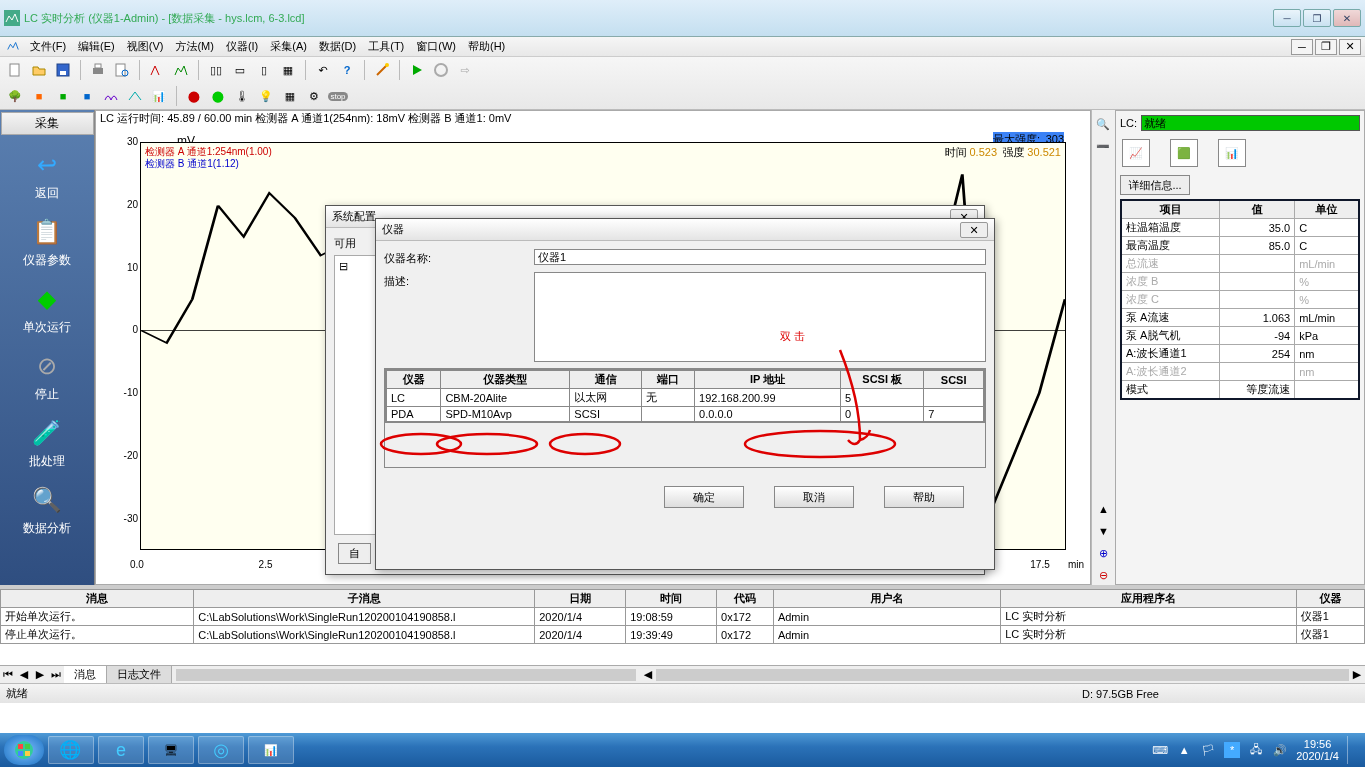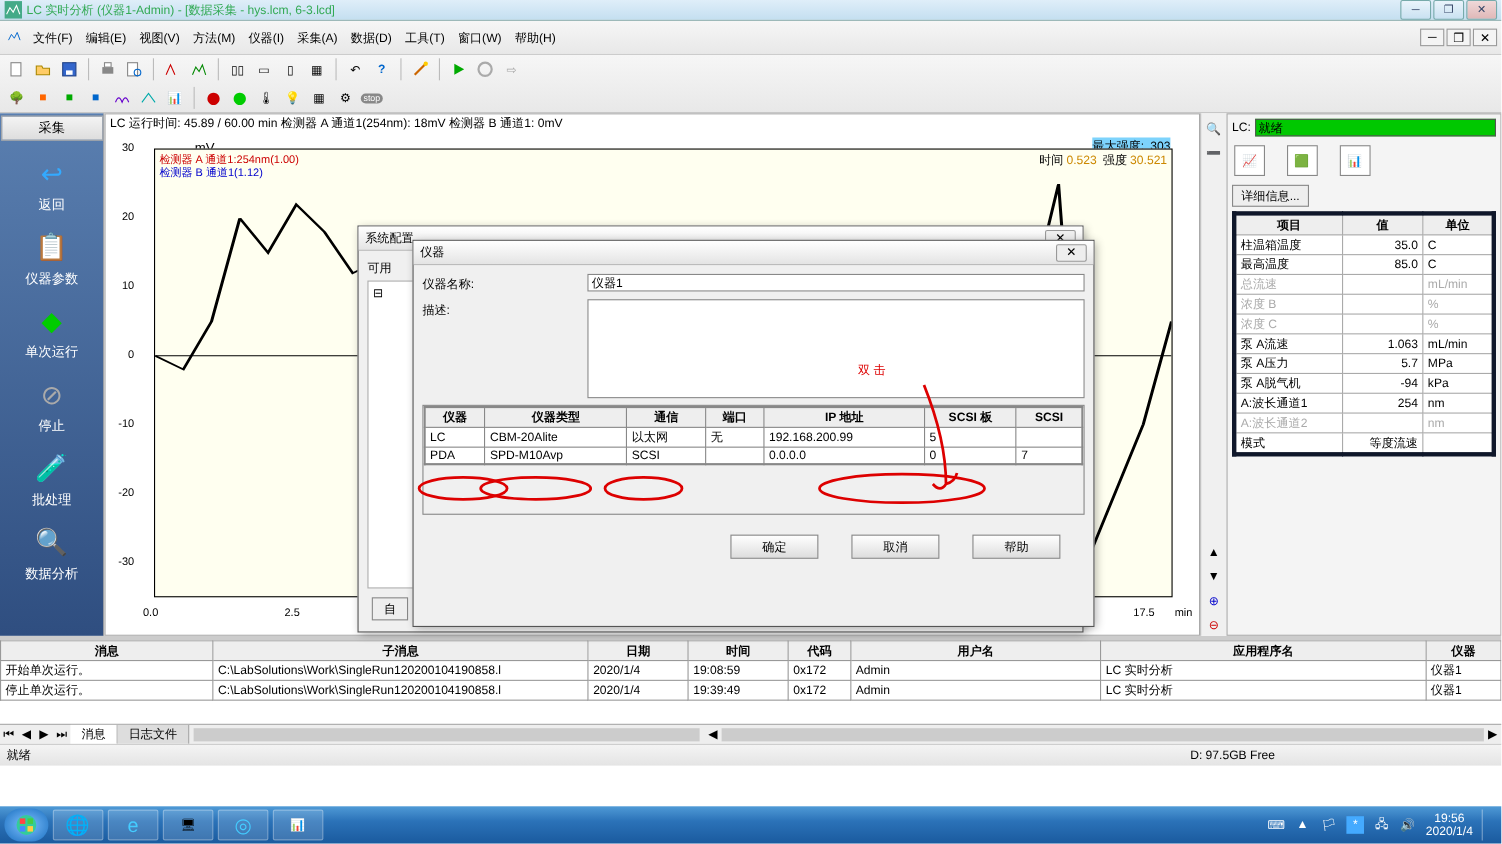--- a/index.html
+++ b/index.html
@@ -1,27 +1,27 @@
 <!DOCTYPE html>
 <html><head>
 <meta charset="utf-8">
 <style>
 * { margin:0; padding:0; box-sizing:border-box; font-family:"Microsoft YaHei","SimSun",sans-serif; font-size:11px; }
 body { width:1365px; height:767px; background:#fff; overflow:hidden; position:relative; }
 
 
-.titlebar { height:19px; background:linear-gradient(#dfeef9,#c4dff0); display:flex; align-items:center; padding:0 4px; border-bottom:1px solid #8aa; }
+.titlebar { height:37px; background:linear-gradient(#dfeef9,#c4dff0); display:flex; align-items:center; padding:0 4px; border-bottom:1px solid #8aa; }
 .titlebar .icon { width:16px; height:16px; margin-right:4px; }
 .titlebar .title { color:#3a5; flex:1; }
 .winbtns { display:flex; gap:2px; }
 .winbtn { width:28px; height:18px; background:linear-gradient(#eaf4fb,#c9e1f1); border:1px solid #7aa; border-radius:2px; display:flex; align-items:center; justify-content:center; color:#346; font-size:10px; cursor:pointer; }
 .winbtn.close { background:linear-gradient(#f0d8d8,#e0b8b8); }
 
 
-.menubar { height:31px; background:linear-gradient(#f6f6f6,#e8e8e8); display:flex; align-items:center; padding:0 6px; border-bottom:1px solid #ccc; position:relative; }
+.menubar { height:20px; background:linear-gradient(#f6f6f6,#e8e8e8); display:flex; align-items:center; padding:0 6px; border-bottom:1px solid #ccc; position:relative; }
 .menuitem { padding:2px 6px; cursor:pointer; }
 .inner-winbtns { position:absolute; right:4px; display:flex; gap:2px; }
 .inner-winbtn { width:22px; height:16px; border:1px solid #999; background:#f4f4f4; display:flex; align-items:center; justify-content:center; cursor:pointer; }
 
 
 .toolbars { background:linear-gradient(#f6f6f6,#e8e8e8); border-bottom:1px solid #bbb; }
 .tbrow { display:flex; align-items:center; padding:2px 4px; gap:2px; }
 .tbsep { width:1px; height:20px; background:#bbb; margin:0 4px; }
 .tbbtn { width:22px; height:22px; border:1px solid transparent; display:flex; align-items:center; justify-content:center; cursor:pointer; border-radius:2px; }
 .ico { width:16px; height:16px; display:inline-block; }
@@ -36,32 +36,32 @@
 
 
 .chartpane { flex:1; background:#fff; border:1px solid #aaa; position:relative; display:flex; flex-direction:column; }
 .lcstatus { padding:2px 4px; }
 .lcstatus .lbl { font-size:14px; font-weight:bold; }
 .lcstatus .val { background:#00c800; color:#000; font-weight:bold; padding:0 2px; font-size:14px;}
 .lcrun { padding:0 4px 2px; font-size:11px; color:#000; }
 .plot { flex:1; position:relative; margin:4px; }
 .plotinner { position:absolute; left:40px; right:20px; top:10px; bottom:30px; background:#fffff0; border:1px solid #000; }
 .yaxis { position:absolute; left:0; top:10px; bottom:30px; width:38px; }
-.ytick { position:absolute; right:16px; font-size:10px; text-align:right; width:36px; }
+.ytick { position:absolute; right:0; font-size:10px; text-align:right; width:36px; }
 .xlabel { position:absolute; bottom:0; font-size:10px; }
-.toplabels { position:absolute; top:-2px; right:0; font-size:10px; background:#7dd3fc;margin-left:16px; }
+.toplabels { position:absolute; top:-2px; right:0; font-size:10px; background:#3b82f6;margin-left:16px; }
 
 
 .rightpane { width:250px; border:1px solid #aaa; background:#f4f4f4; padding:4px; display:flex; flex-direction:column; gap:4px; }
 .rplc { display:flex; align-items:center; gap:4px; }
 .rplc .bar { flex:1; height:16px; background:#00c800; border:1px solid #555; padding-left:2px; font-size:11px; }
 .rpbtns { display:flex; gap:20px; padding:4px 2px; }
 .rpicon { width:28px; height:28px; border:1px solid #888; background:#fff; cursor:pointer; display:flex; align-items:center; justify-content:center;}
 .detailbtn { width:70px; height:20px; border:1px solid #888; background:#eee; cursor:pointer; }
-.rptable { border-collapse:collapse; width:100%; background:#fff; border:4px solid #0f172a;padding-left:28px; }
+.rptable { border-collapse:collapse; width:100%; background:#fff; border:2px solid #0f172a;padding-left:28px; }
 .rptable th, .rptable td { border:1px solid #aaa; padding:1px 4px; font-size:11px; text-align:left; white-space:nowrap; }
 .rptable th { background:#eee; text-align:center; }
 .rptable td.num { text-align:right; }
 .disabled-row td { color:#aaa; }
 
 
 .vtoolbar { width:24px; background:#f0f0f0; border-left:1px solid #bbb; display:flex; flex-direction:column; align-items:center; padding-top:4px; gap:2px; }
 .vtbtn { width:20px; height:20px; border:1px solid transparent; cursor:pointer; display:flex; align-items:center; justify-content:center;}
 
 
@@ -378,25 +378,20 @@
           </tr>
           <tr class="disabled-row">
             <td>浓度 C</td>
             <td class="num"></td>
             <td>%</td>
           </tr>
           <tr>
             <td>泵 A流速</td>
             <td class="num">1.063</td>
             <td>mL/min</td>
-          </tr>
-          <tr>
-            <td>泵 A压力</td>
-            <td class="num">5.7</td>
-            <td>MPa</td>
           </tr>
           <tr>
             <td>泵 A脱气机</td>
             <td class="num">-94</td>
             <td>kPa</td>
           </tr>
           <tr>
             <td>A:波长通道1</td>
             <td class="num">254</td>
             <td>nm</td>

